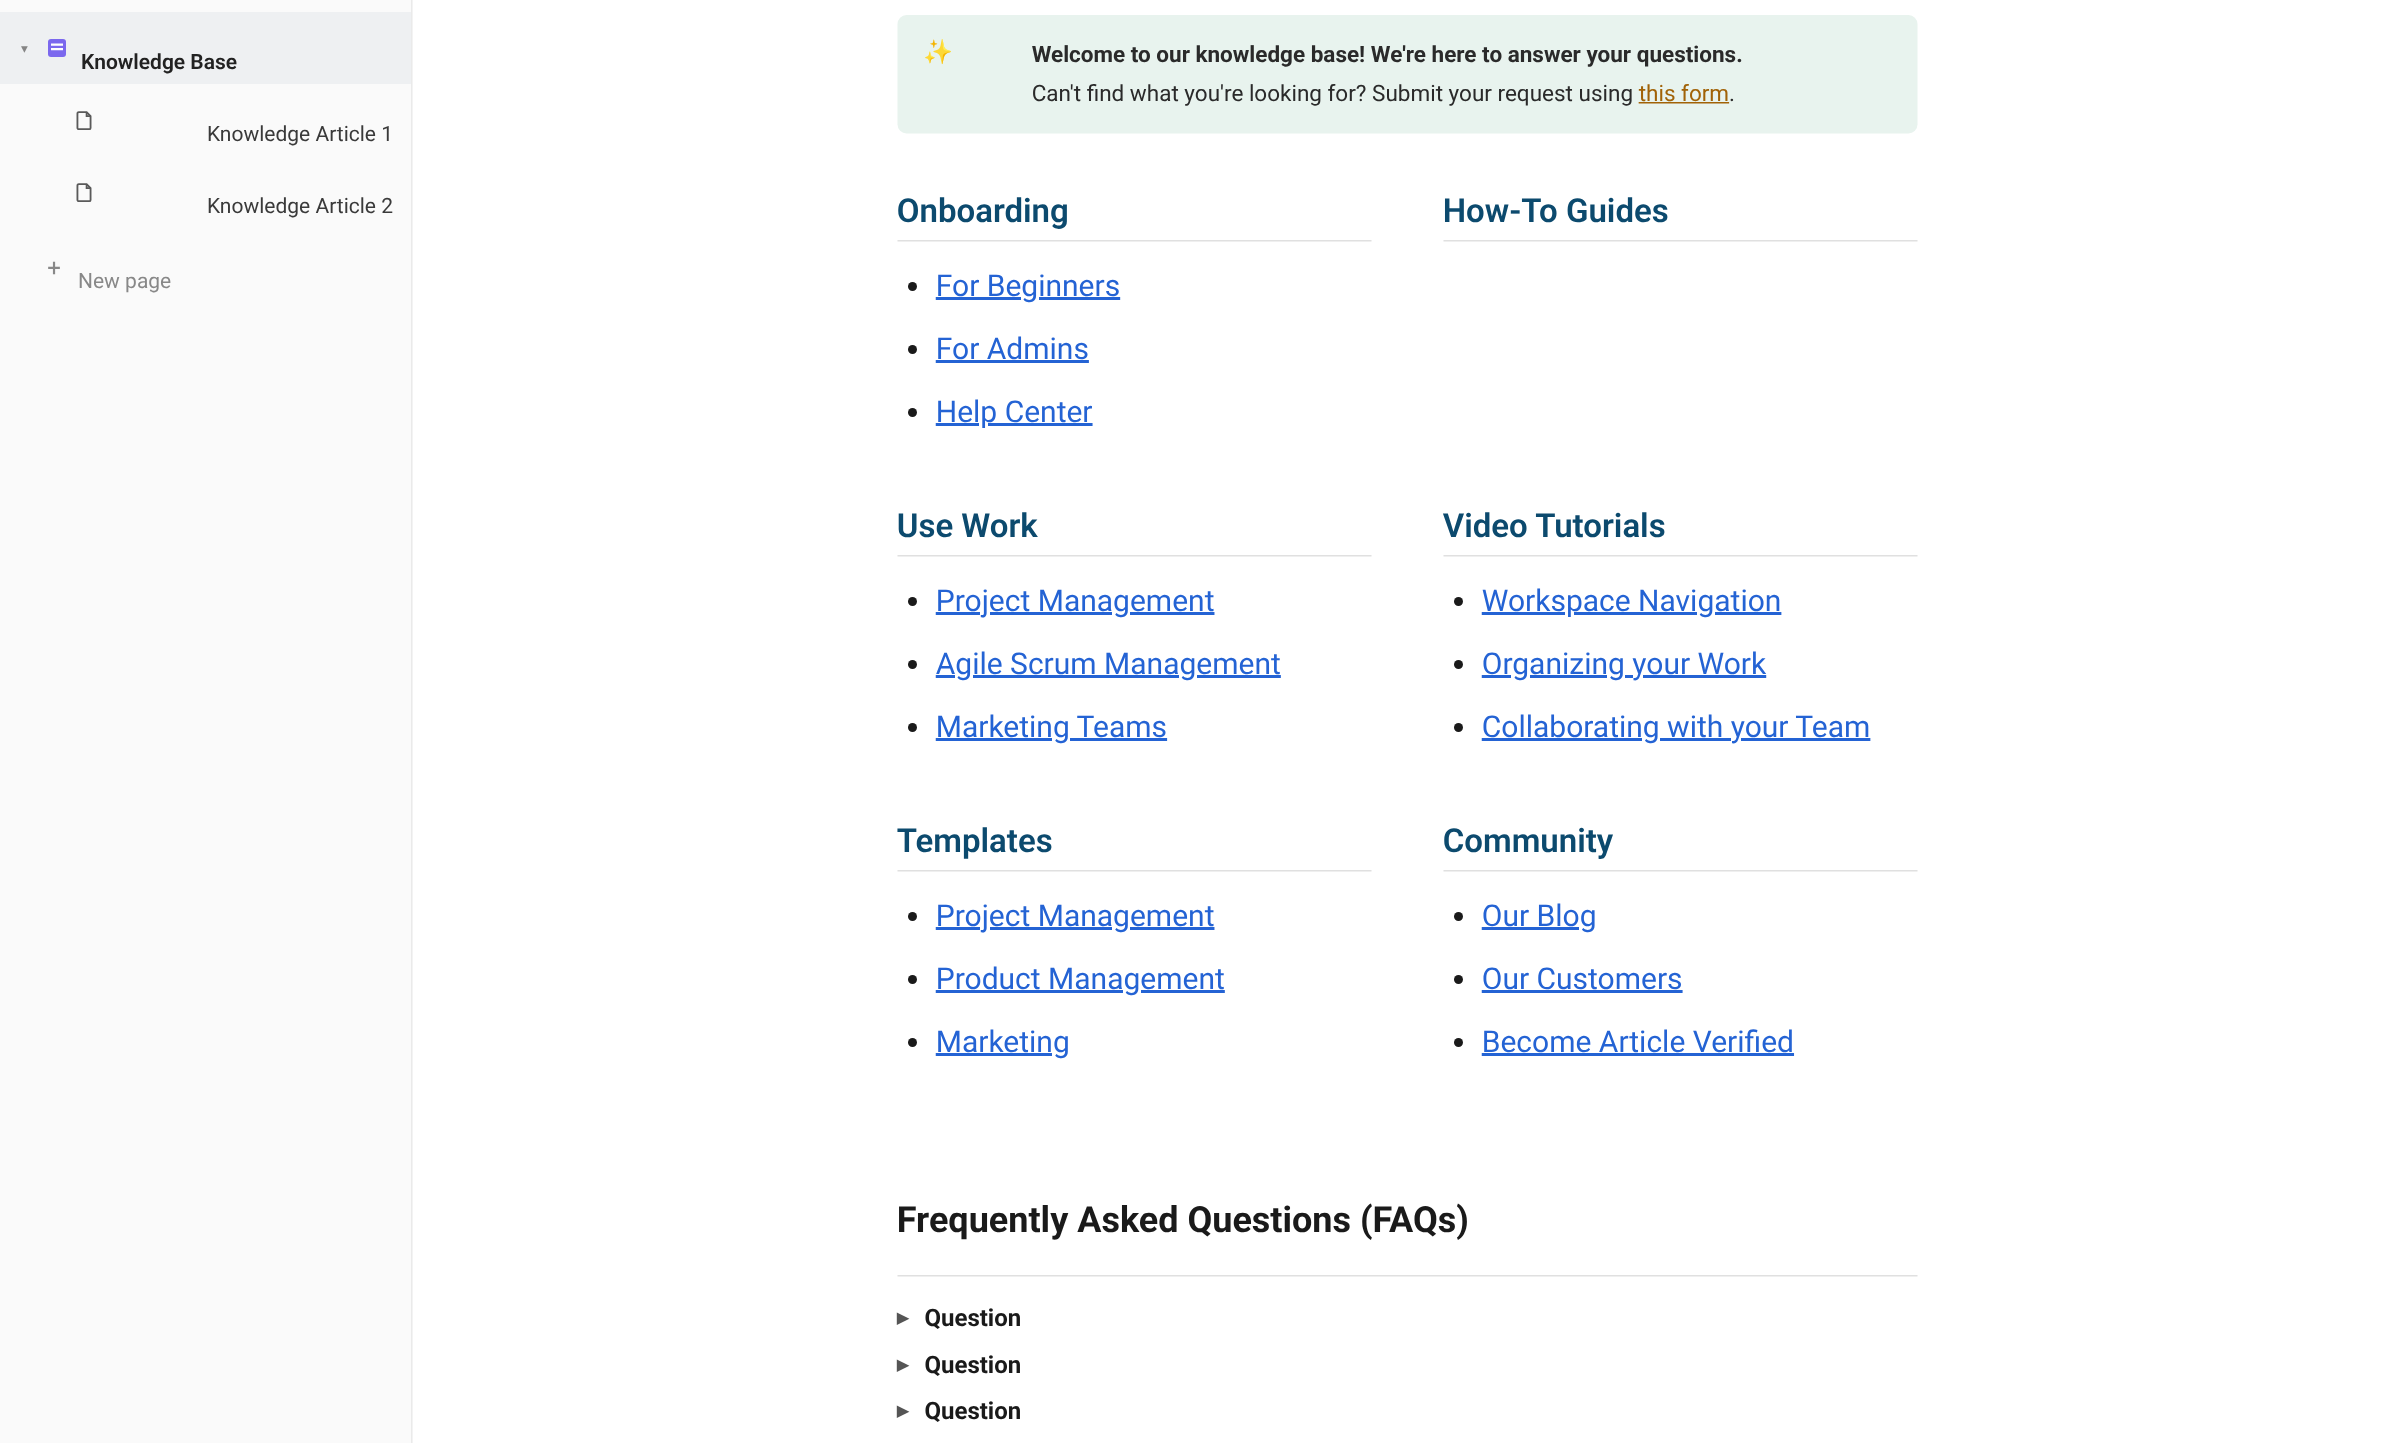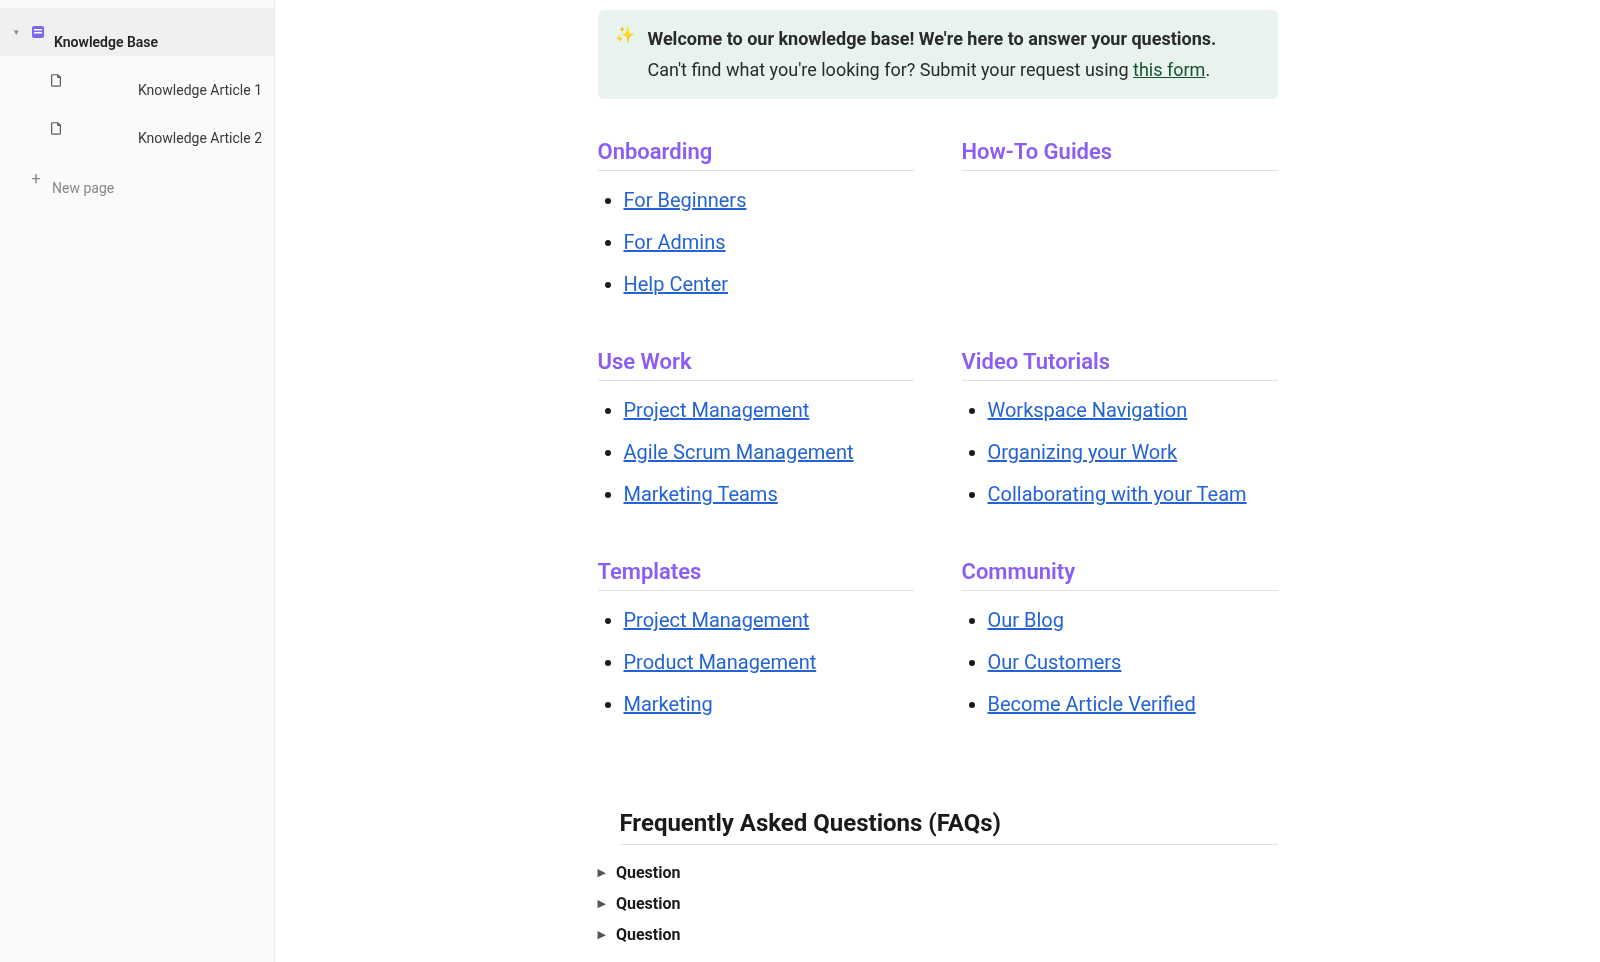--- a/index.html
+++ b/index.html
@@ -96,44 +96,45 @@
       align-items: flex-start;
       gap: 12px;
       color: #2a2a2a;
     }
     .banner .sparkle {
       font-size: 16px;
       line-height: 22px;
     }
     .banner .banner-text {
       line-height: 1.7;
-      font-size: 18px;
+      font-size: 15px;
+      margin-left: 40px;
     }
     .banner .banner-text .strong {
       font-weight: 700;
     }
     .banner a {
-      color: #14532d;
+      color: #a16207;
       text-decoration: underline;
     }
     
     
     .sections {
       display: grid;
       grid-template-columns: 1fr 1fr;
       column-gap: 48px;
       row-gap: 40px;
     }
     .section h2 {
       font-size: 22px;
       font-weight: 600;
       padding-bottom: 6px;
       border-bottom: 1px solid #e0e0e0;
       margin-bottom: 12px;
-      color: #8b5cf6;
+      color: #0c4a6e;
     }
     .section ul {
       list-style: disc;
       padding-left: 26px;
     }
     .section li {
       margin: 8px 0;
       line-height: 1.7;
       font-size: 20px;
     }
@@ -142,24 +143,23 @@
       text-decoration: underline;
     }
     
     
     .faq {
       margin-top: 80px;
     }
     .faq h2 {
       font-size: 24px;
       font-weight: 700;
-      padding-bottom: 7px;
+      padding-bottom: 23px;
       border-bottom: 1px solid #e0e0e0;
       margin-bottom: 12px;
-      margin-left: 22px;
     }
     .faq-item {
       display: flex;
       align-items: center;
       gap: 10px;
       padding: 6px 0;
       cursor: pointer;
       font-size: 16px;
     }
     .faq-item .triangle {

